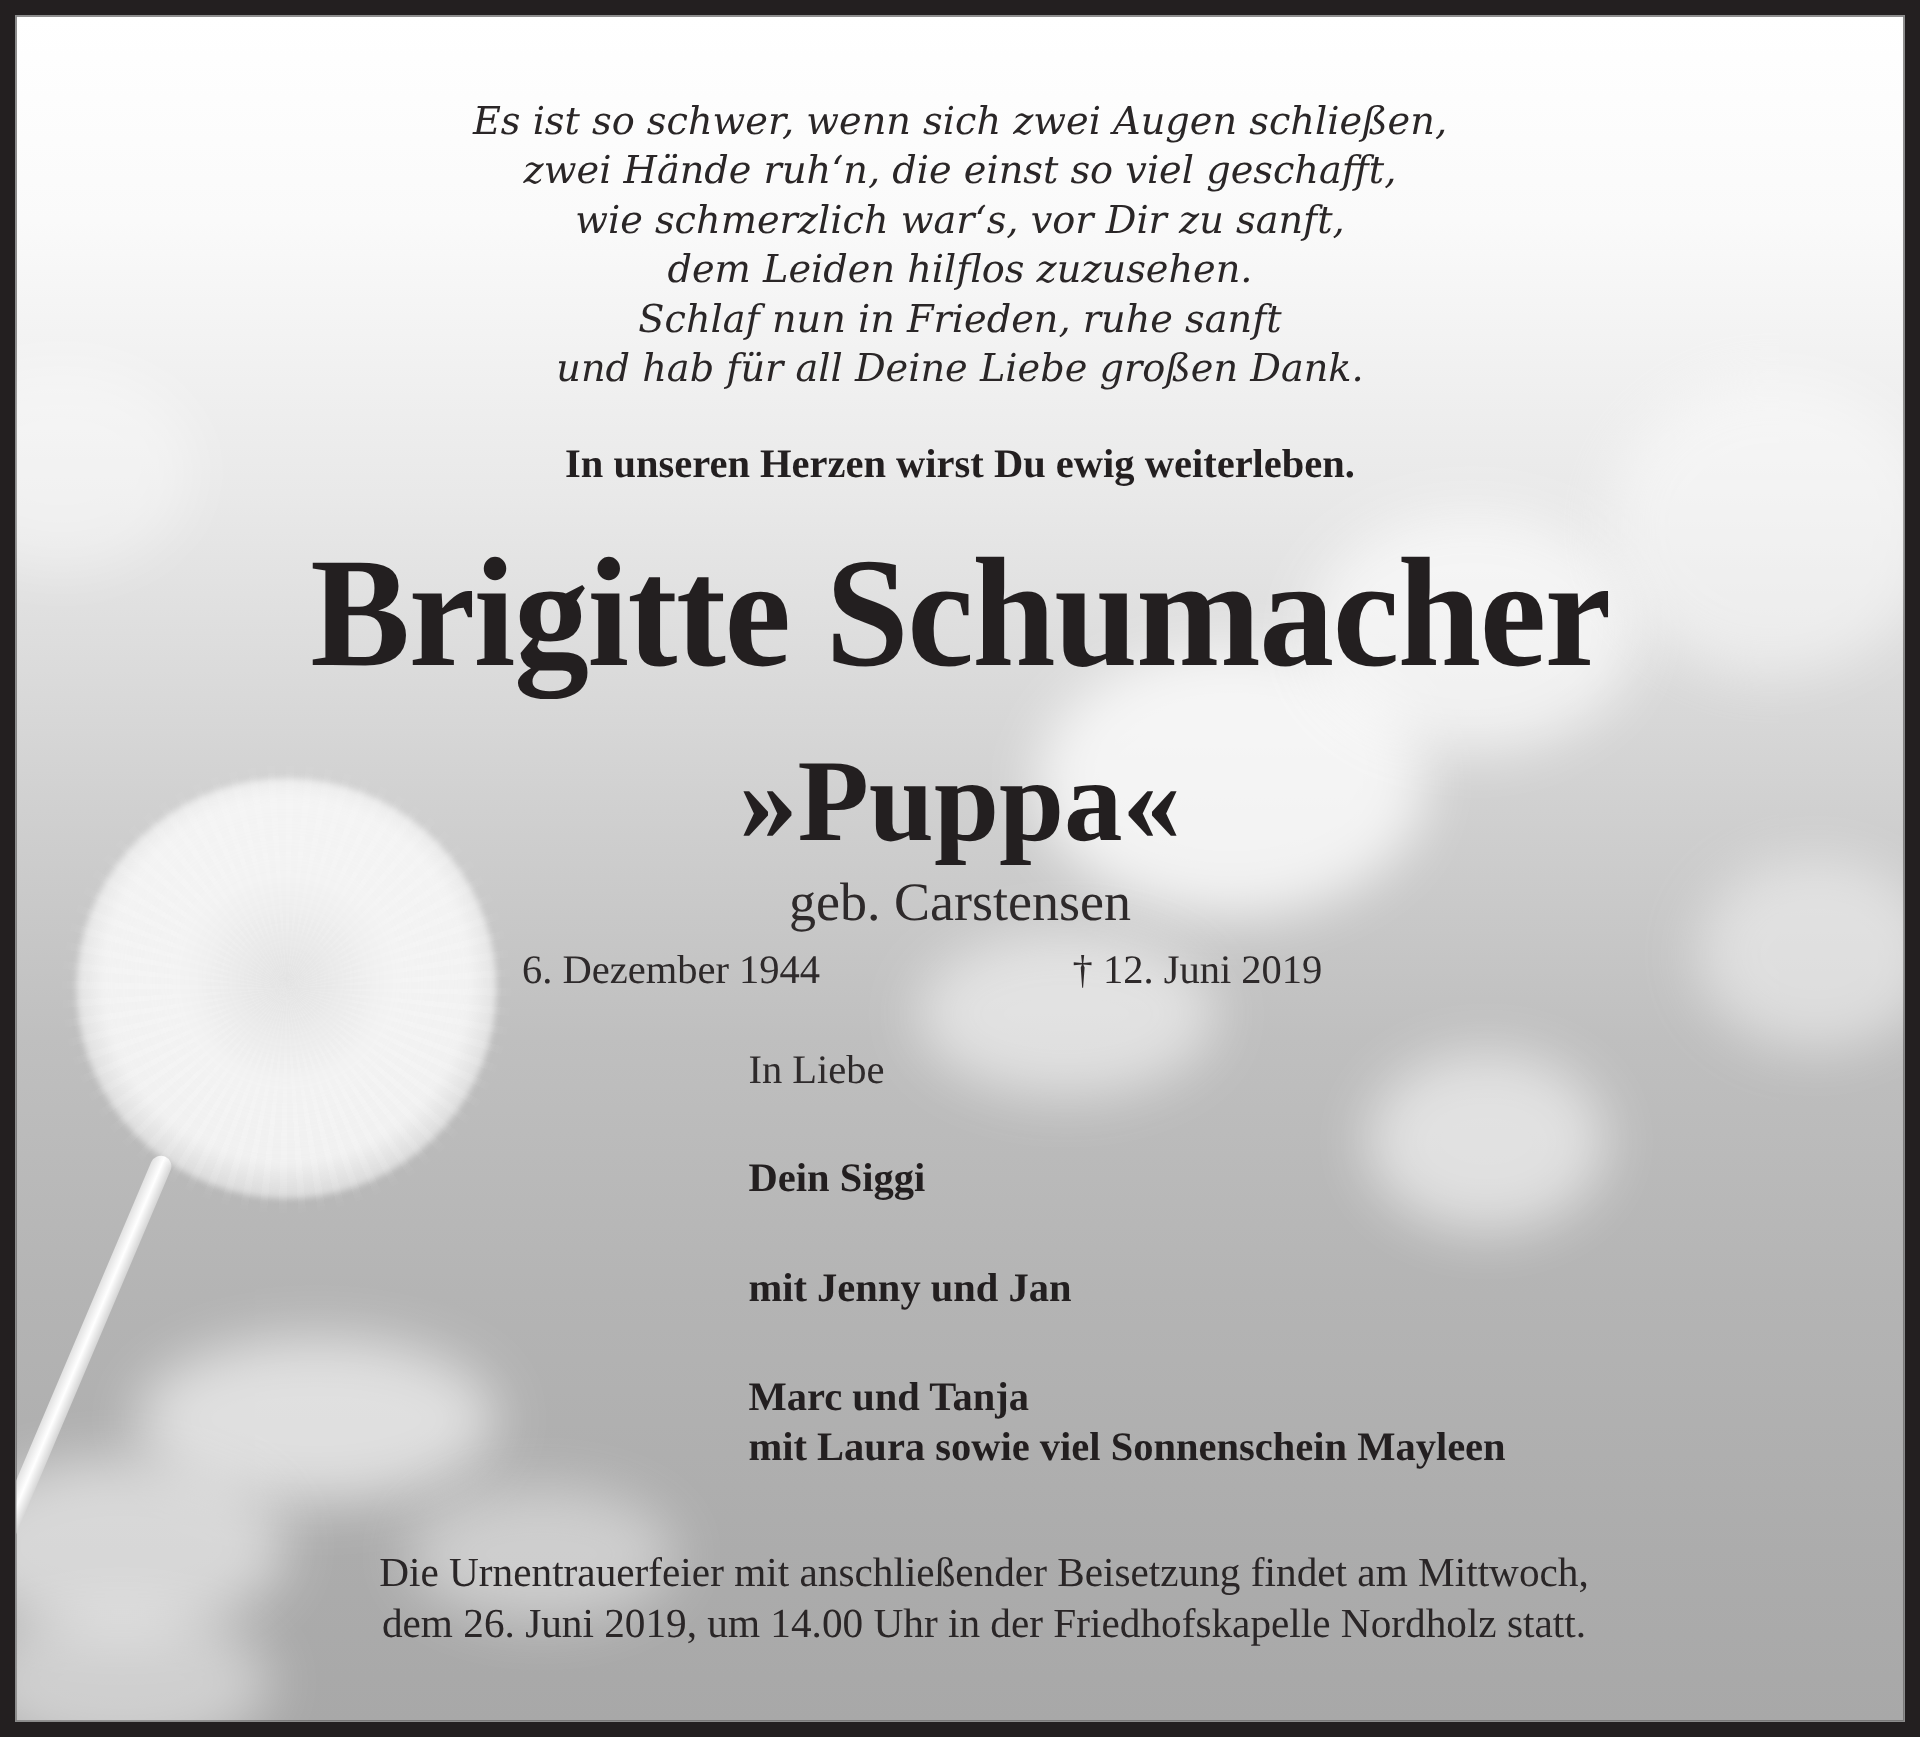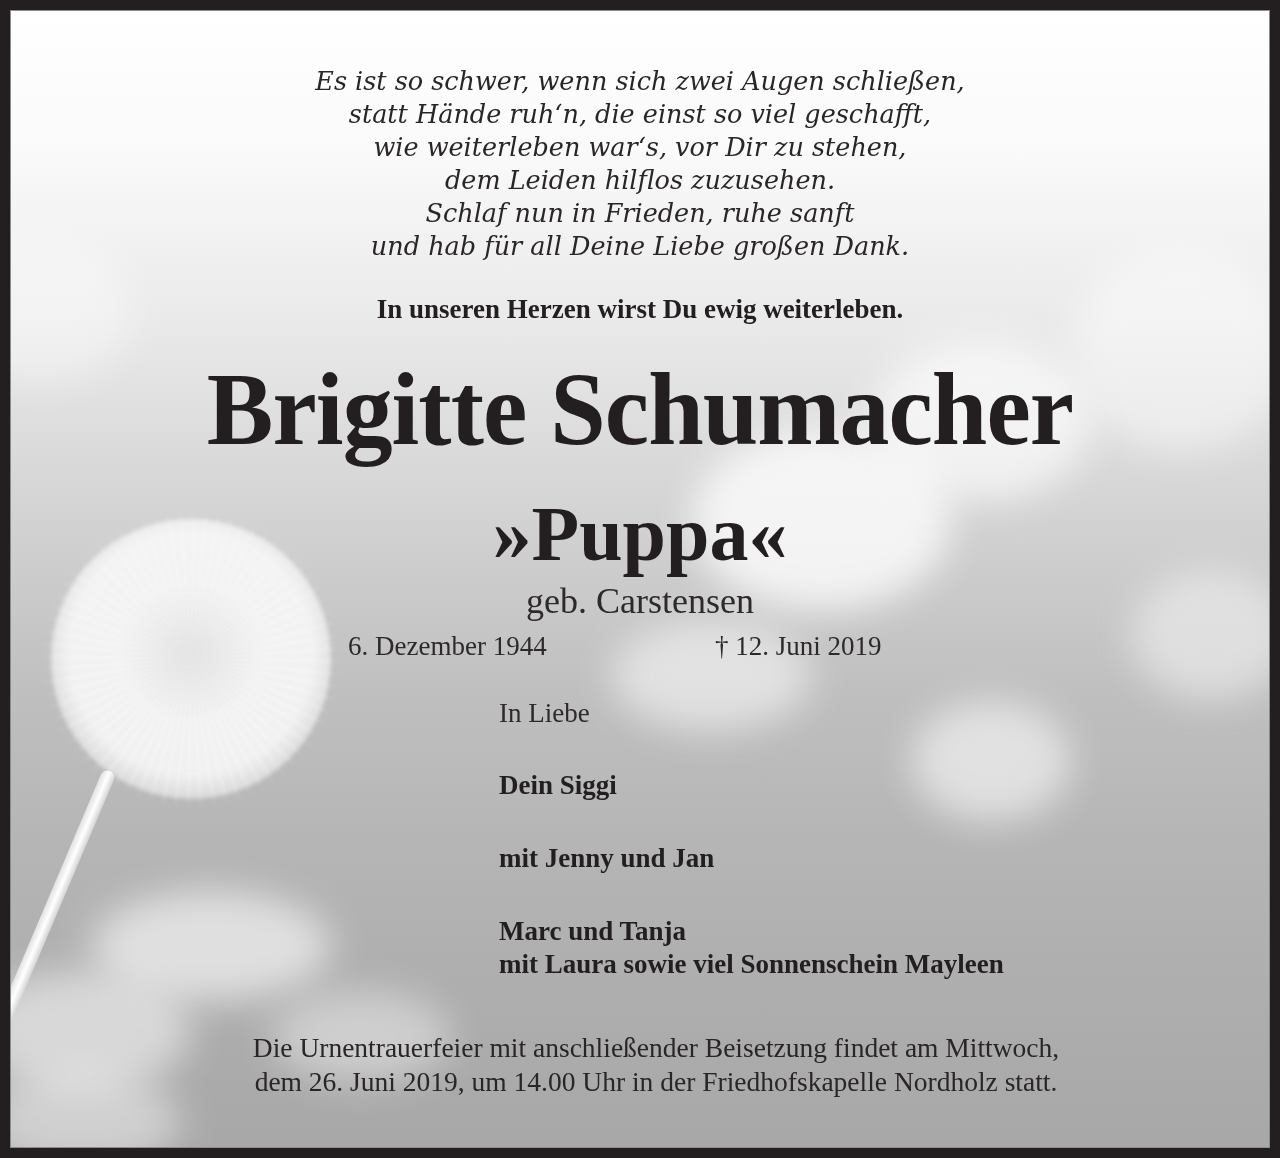--- a/index.html
+++ b/index.html
@@ -98,22 +98,22 @@
 
     <div>
       <div class="dandelion-stem"></div>
       <div class="dandelion-fuzz"></div>
       <div class="dandelion-head"></div>
     </div>
 
     <div class="content">
       <div class="poem">
         <div>Es ist so schwer, wenn sich zwei Augen schließen,</div>
-        <div>statt Hände ruh‘n, die einst so viel geschafft,</div>
-        <div>wie weiterleben war‘s, vor Dir zu stehen,</div>
+        <div>zwei Hände ruh‘n, die einst so viel geschafft,</div>
+        <div>wie schmerzlich war‘s, vor Dir zu sanft,</div>
         <div>dem Leiden hilflos zuzusehen.</div>
         <div>Schlaf nun in Frieden, ruhe sanft</div>
         <div>und hab für all Deine Liebe großen Dank.</div>
       </div>
 
       <div class="motto">In unseren Herzen wirst Du ewig weiterleben.</div>
       <div class="name">Brigitte Schumacher</div>
       <div class="nickname">»Puppa«</div>
       <div class="birthname">geb. Carstensen</div>
       <div class="date-born">6. Dezember 1944</div>

